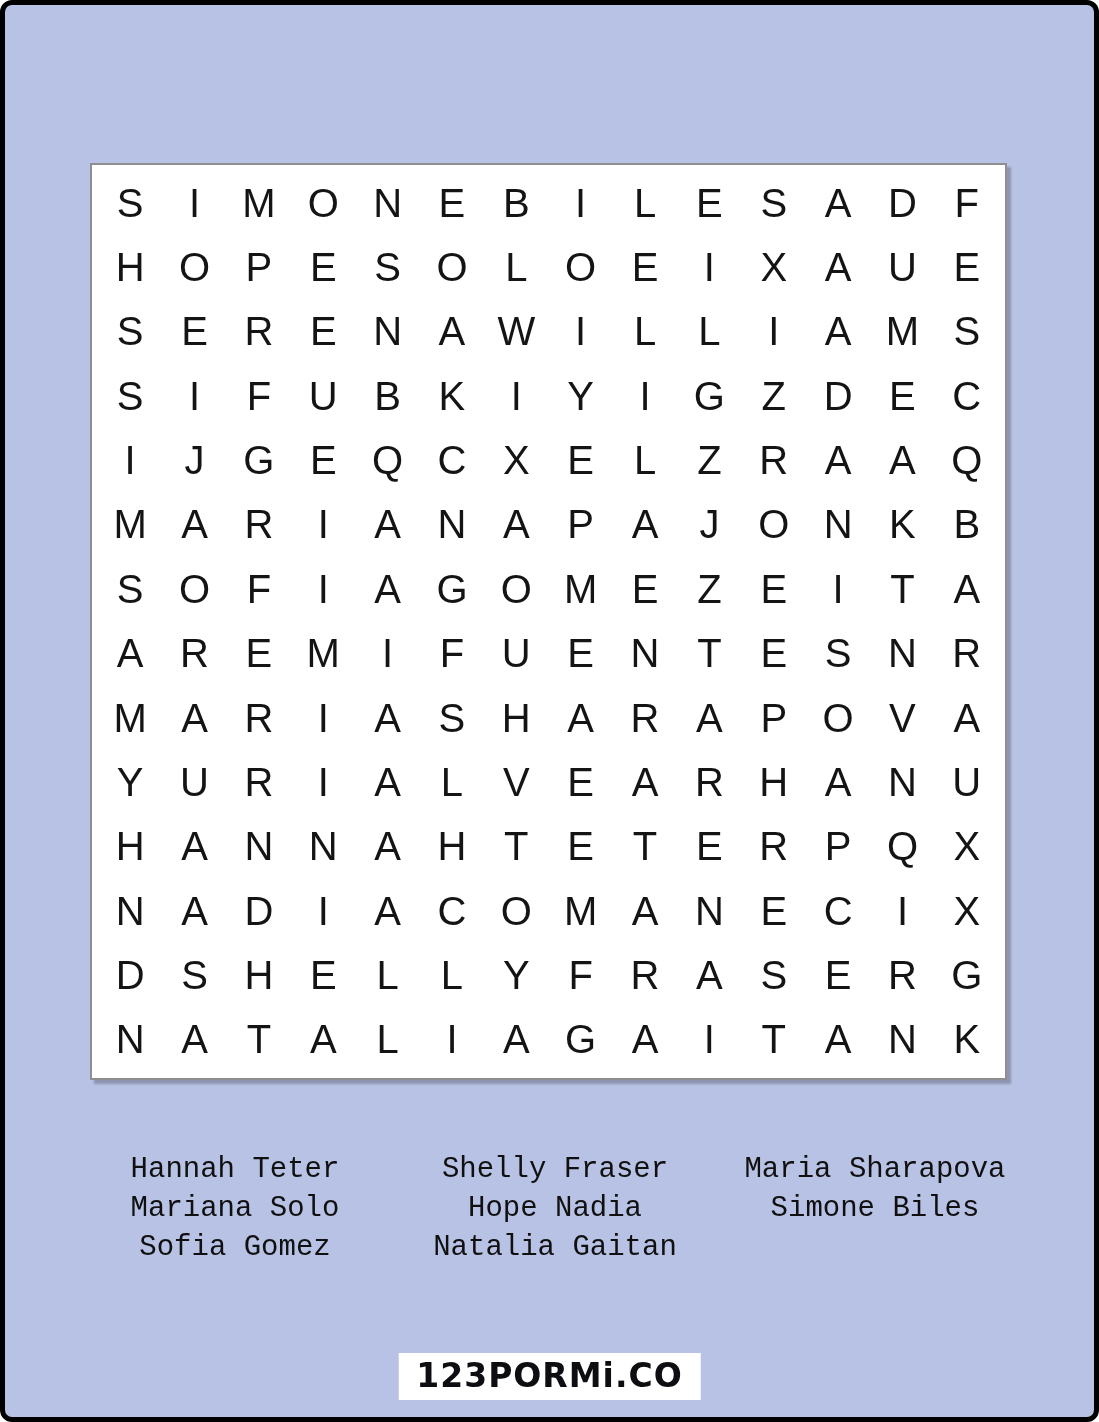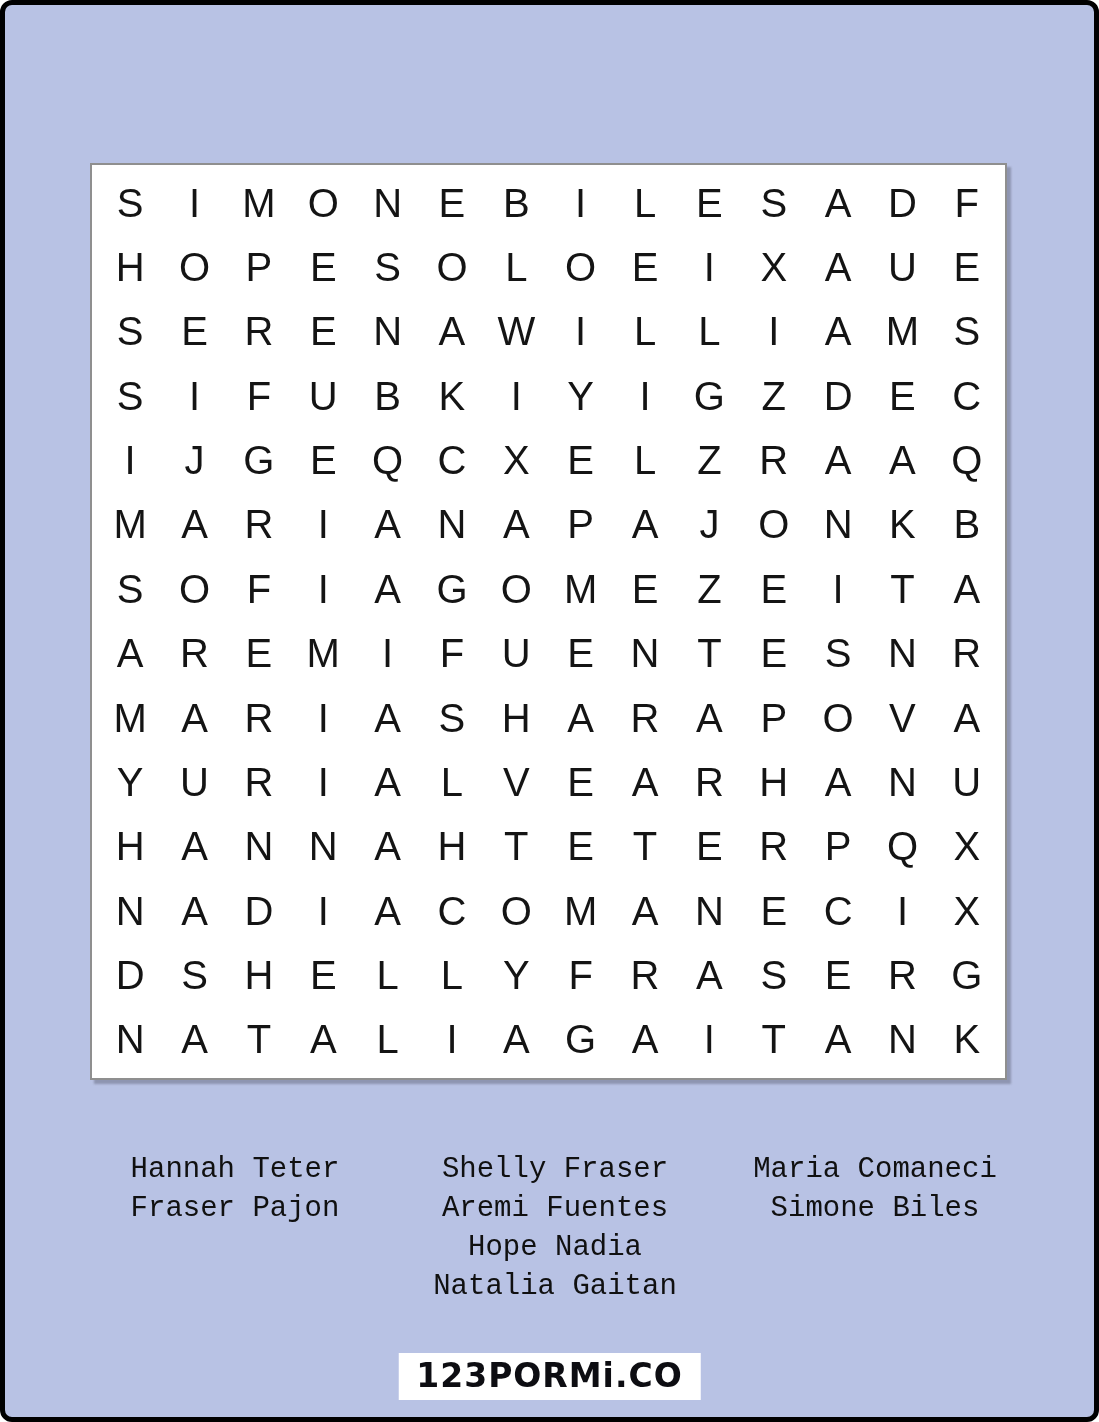--- a/index.html
+++ b/index.html
@@ -297,29 +297,29 @@
         <span class="cell" style="color: rgb(20, 20, 20);">T</span>
         <span class="cell" style="color: rgb(20, 20, 20);">A</span>
         <span class="cell" style="color: rgb(20, 20, 20);">N</span>
         <span class="cell" style="color: rgb(20, 20, 20);">K</span>
       </div>
   </div>
 
   <div class="words" id="word-list">
       <div class="word-col">
         <div class="word">Hannah Teter</div>
-        <div class="word">Fraser Pajon</div>
+        <div class="word">Mariana Solo</div>
+        <div class="word">Sofia Gomez</div>
       </div>
       <div class="word-col">
         <div class="word">Shelly Fraser</div>
-        <div class="word">Aremi Fuentes</div>
         <div class="word">Hope Nadia</div>
         <div class="word">Natalia Gaitan</div>
       </div>
       <div class="word-col">
-        <div class="word">Maria Comaneci</div>
+        <div class="word">Maria Sharapova</div>
         <div class="word">Simone Biles</div>
       </div>
     </div>
 
   <div class="logo">123PORMi.CO</div>
 
 </div>
 
 </body></html>

